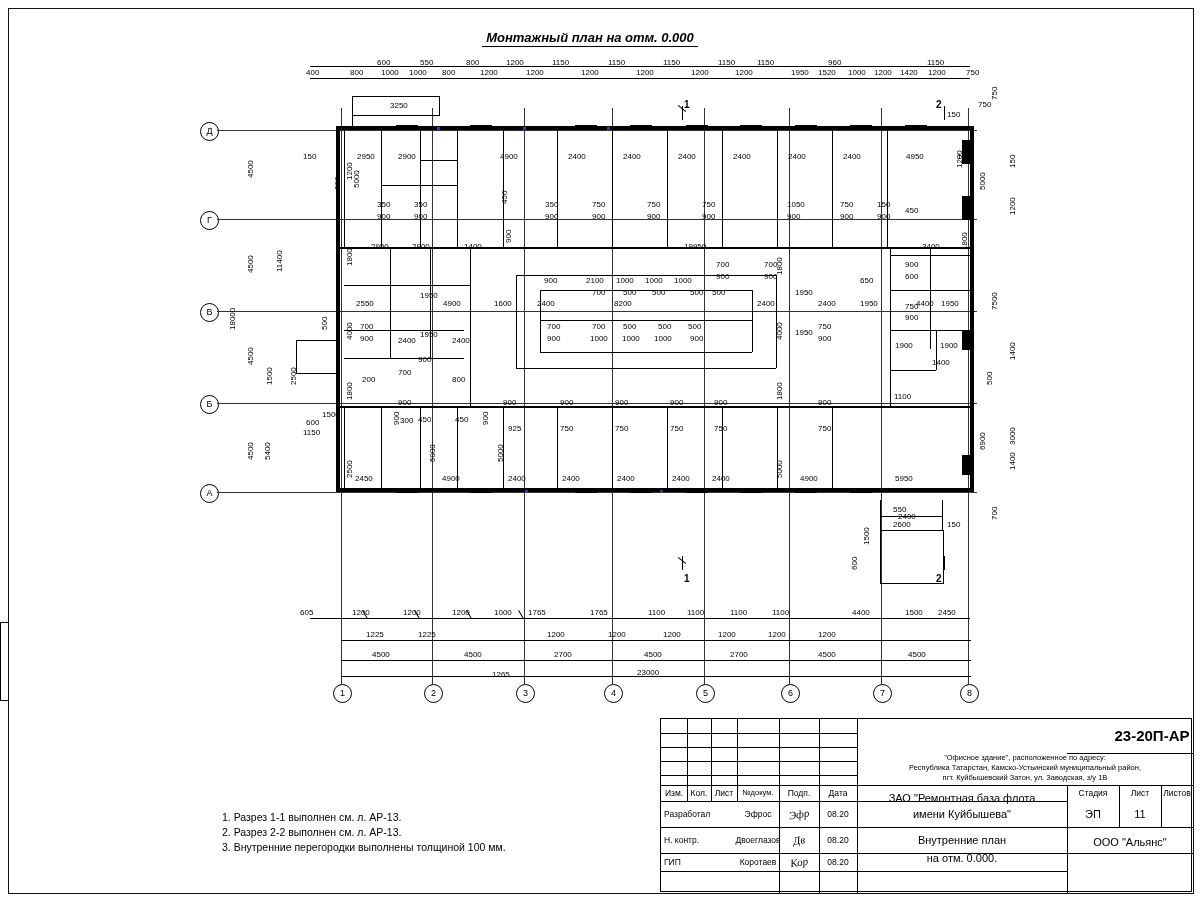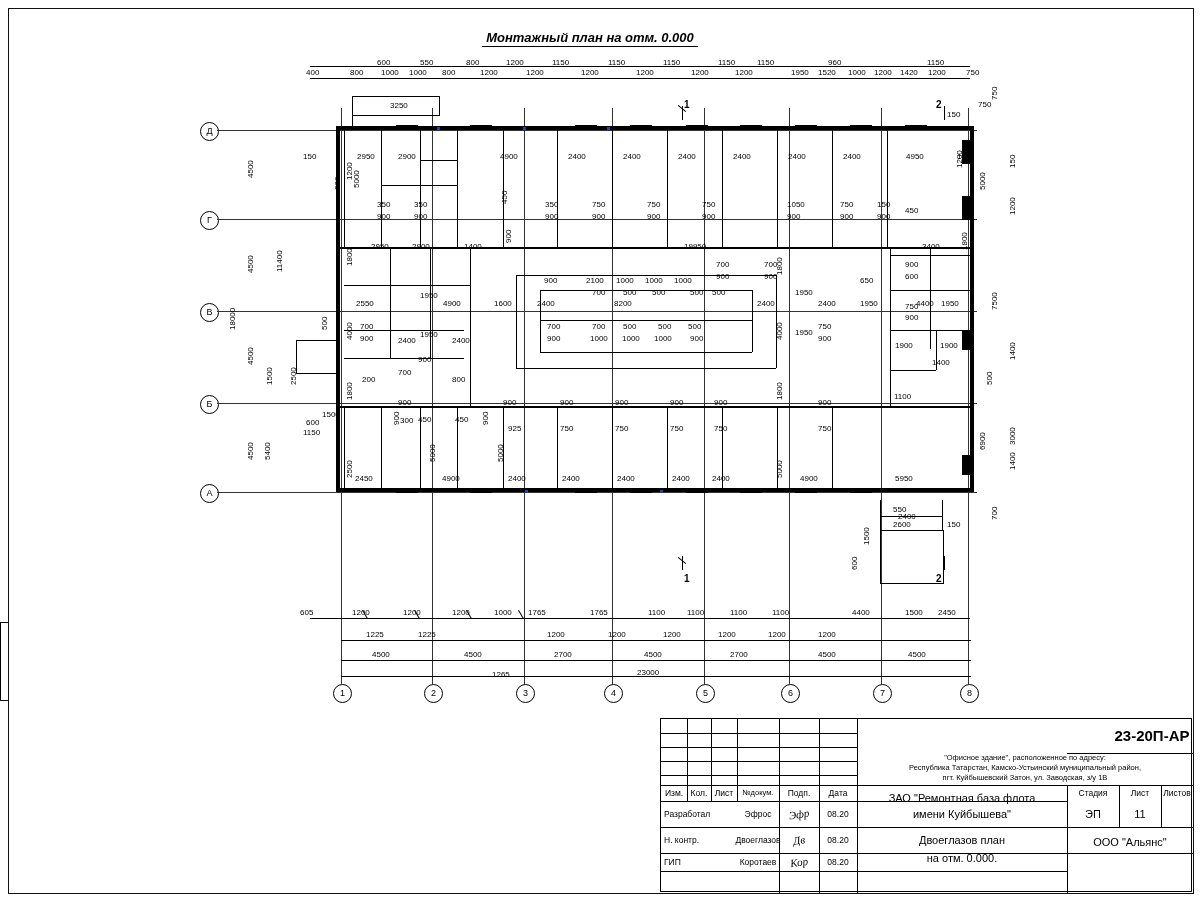--- a/index.html
+++ b/index.html
@@ -458,20 +458,25 @@
   <div class="t" style="left:818px;top:650px;">4500</div>
   <div class="t" style="left:908px;top:650px;">4500</div>
 
   <div class="t" style="left:637px;top:668px;">23000</div>
 
   <div class="ln" style="left:360px;top:614px;width:10px;height:1px;transform:rotate(60deg);"></div>
   <div class="ln" style="left:412px;top:614px;width:10px;height:1px;transform:rotate(60deg);"></div>
   <div class="ln" style="left:464px;top:614px;width:10px;height:1px;transform:rotate(60deg);"></div>
   <div class="ln" style="left:516px;top:614px;width:10px;height:1px;transform:rotate(60deg);"></div>
 
+  <div class="notes">
+    <div>1. Разрез 1-1 выполнен см. л. АР-13.</div>
+    <div>2. Разрез 2-2 выполнен см. л. АР-13.</div>
+    <div>3. Внутренние перегородки выполнены толщиной 100 мм.</div>
+  </div>
 
   <div class="stamp">
 
     <div class="sv" style="left:196px;top:0;width:0;height:174px;"></div>
     <div class="sv" style="left:406px;top:66px;width:0;height:108px;"></div>
     <div class="sv" style="left:458px;top:66px;width:0;height:42px;"></div>
     <div class="sv" style="left:500px;top:66px;width:0;height:42px;"></div>
 
     <div class="sh" style="left:0;top:14px;width:196px;height:0;"></div>
     <div class="sh" style="left:0;top:28px;width:196px;height:0;"></div>
@@ -522,19 +527,19 @@
     <div class="cell mid" style="left:196px;top:70px;width:210px;height:18px;">ЗАО "Ремонтная база флота</div>
     <div class="cell mid" style="left:196px;top:86px;width:210px;height:18px;">имени Куйбышева"</div>
 
     <div class="cell" style="left:406px;top:66px;width:52px;height:16px;">Стадия</div>
     <div class="cell" style="left:458px;top:66px;width:42px;height:16px;">Лист</div>
     <div class="cell" style="left:500px;top:66px;width:32px;height:16px;">Листов</div>
     <div class="cell mid" style="left:406px;top:84px;width:52px;height:22px;">ЭП</div>
     <div class="cell mid" style="left:458px;top:84px;width:42px;height:22px;">11</div>
     <div class="cell mid" style="left:500px;top:84px;width:32px;height:22px;"></div>
 
-    <div class="cell mid" style="left:196px;top:112px;width:210px;height:18px;">Двоеглазов план</div>
+    <div class="cell mid" style="left:196px;top:112px;width:210px;height:18px;">Внутренние план</div>
     <div class="cell mid" style="left:196px;top:130px;width:210px;height:18px;">на отм. 0.000.</div>
 
     <div class="cell mid" style="left:406px;top:112px;width:126px;height:22px;">ООО "Альянс"</div>
   </div>
 
 </div>
 
 </body></html>

